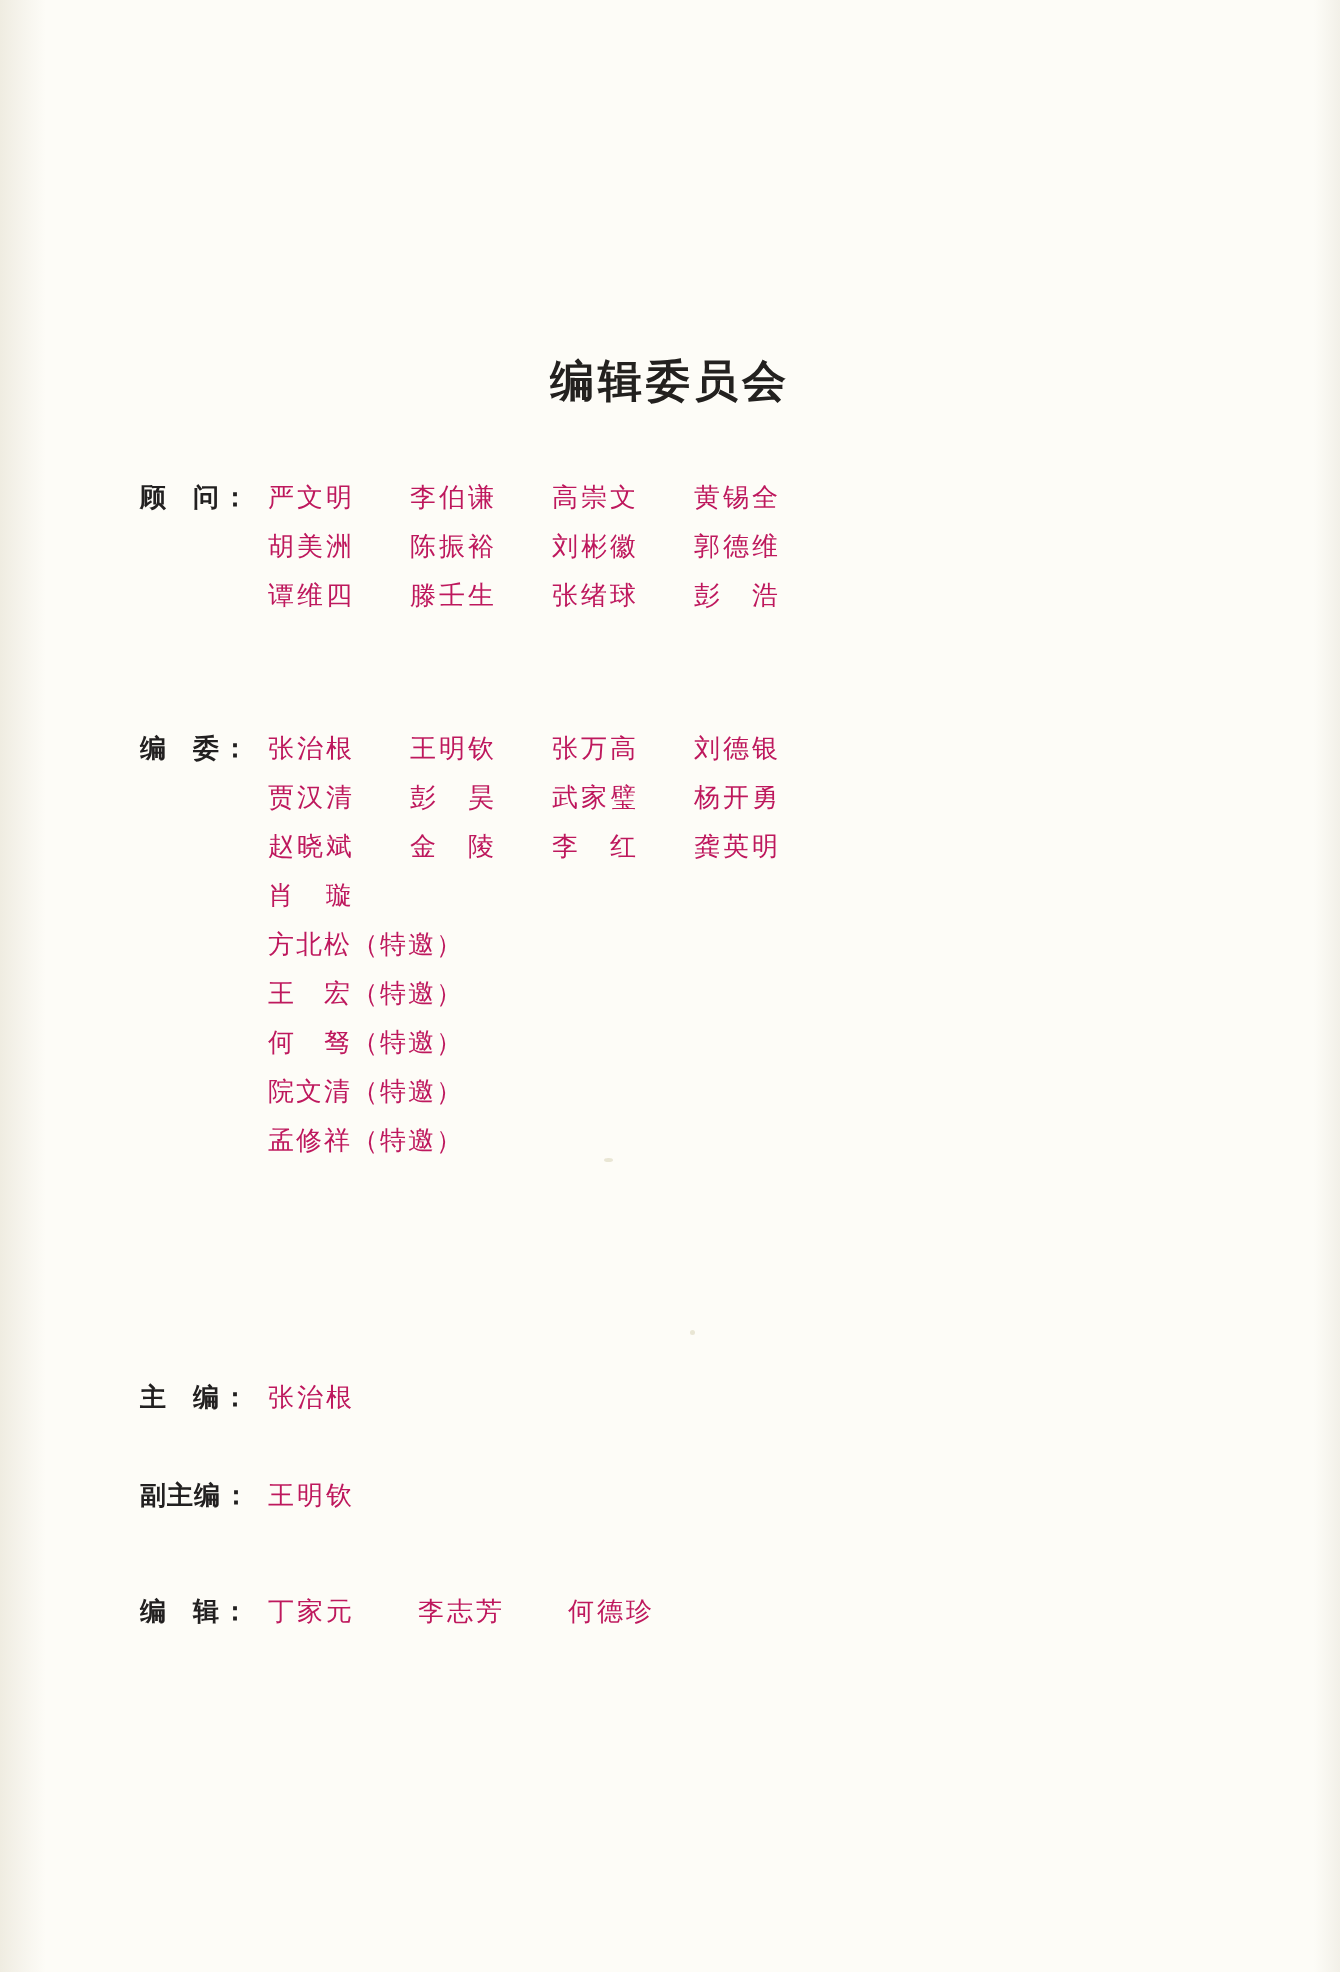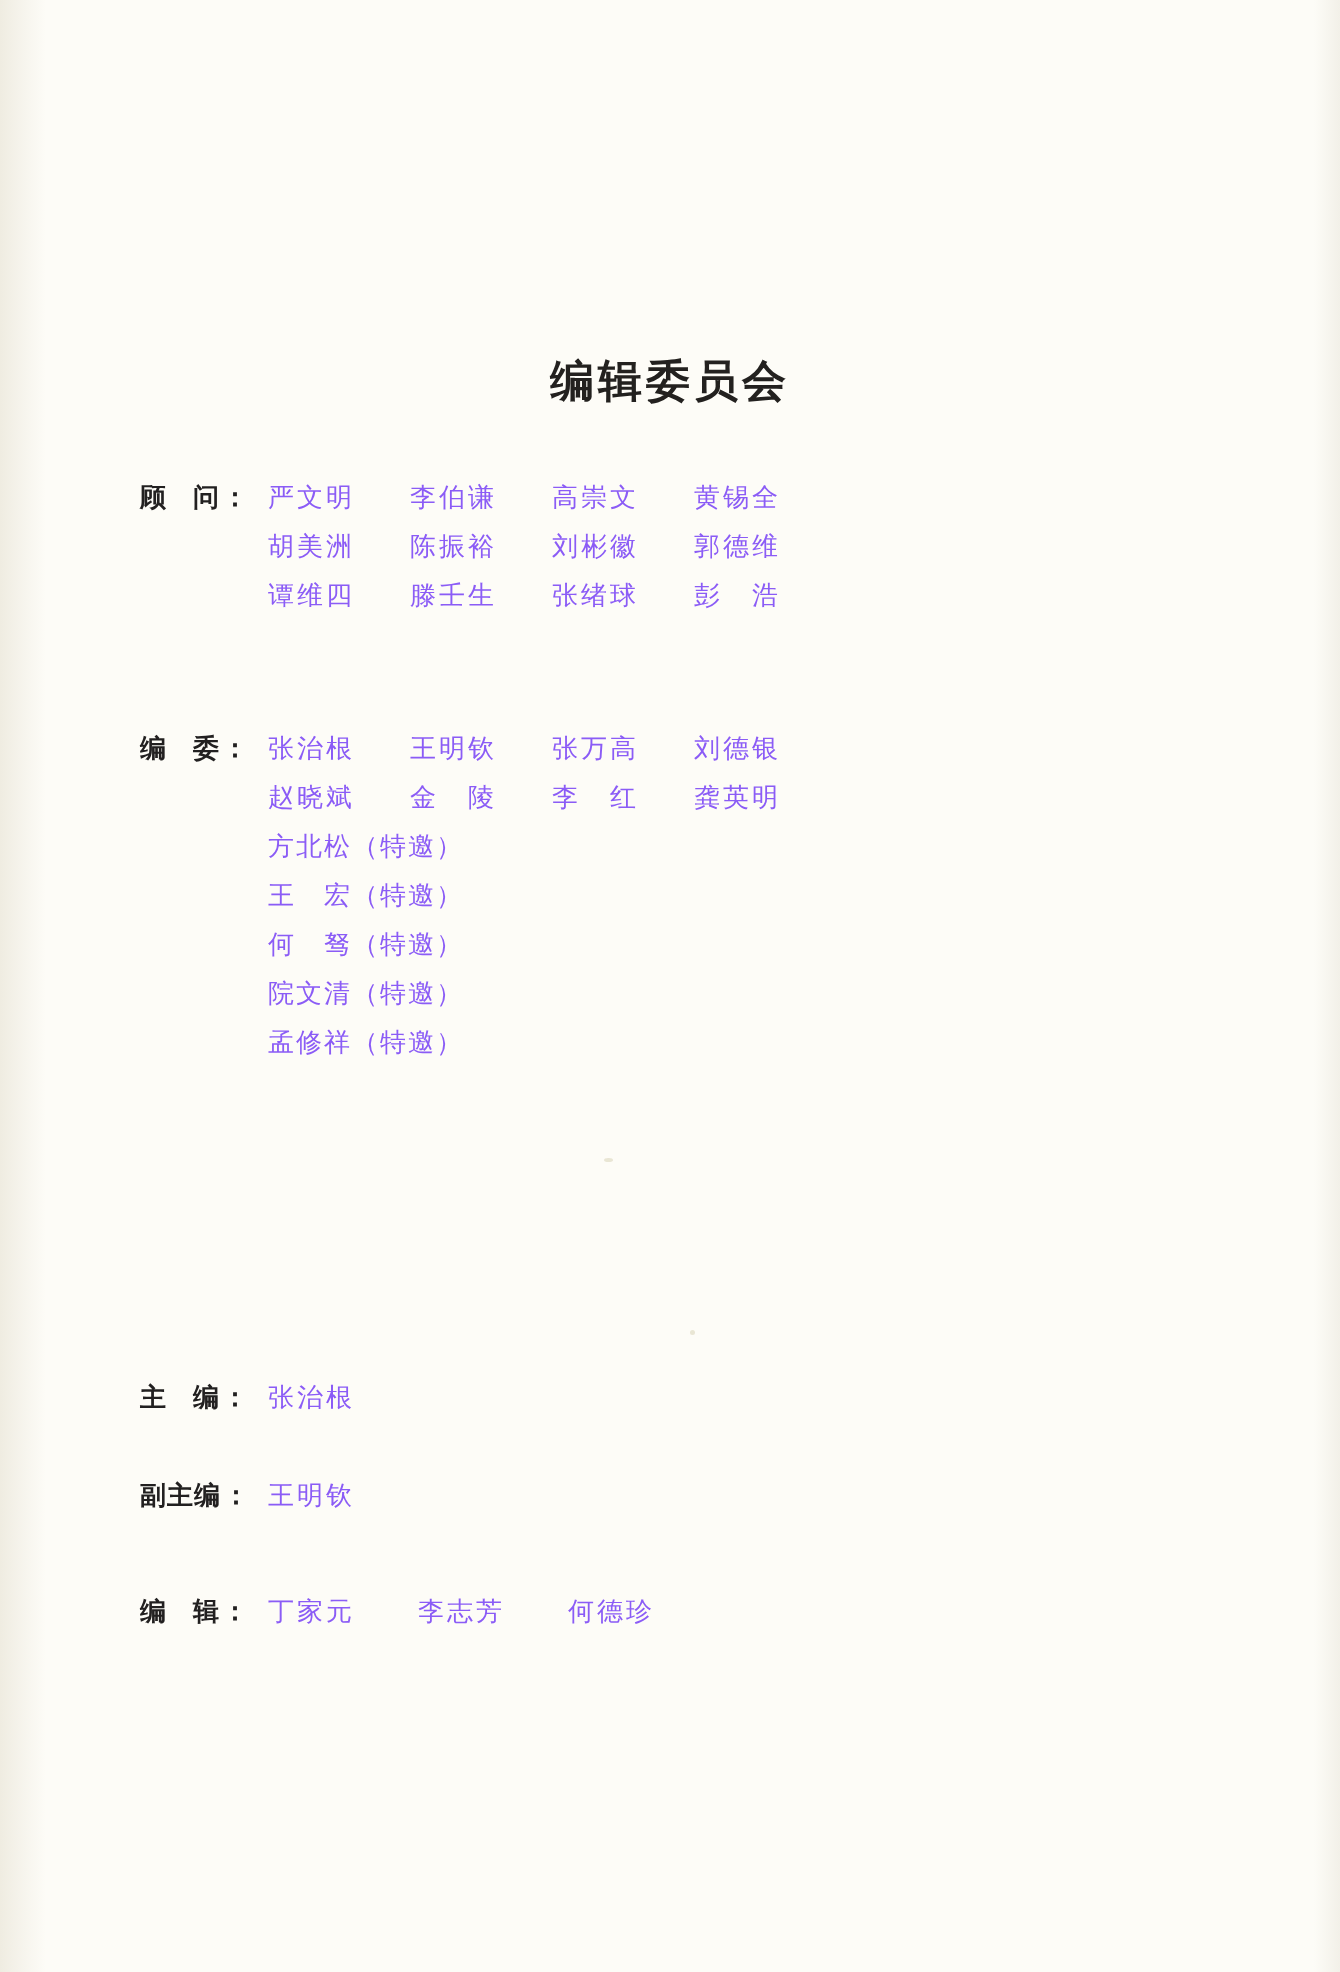--- a/index.html
+++ b/index.html
@@ -88,21 +88,21 @@
 
   .names {
     display: flex;
     flex: 1 1 auto;
   }
   .name-cell {
     width: 142px;
     flex: 0 0 142px;
     font-size: 26px;
     letter-spacing: 3px;
-    color: #8b5cf6;
+    color: #be185d;
     white-space: nowrap;
   }
   .name-cell.wide {
     width: auto;
     flex: 0 0 auto;
   }
 
   
   #advisors-block .row { margin-bottom: 14px; }
   #members-block .row { margin-bottom: 14px; }
@@ -164,26 +164,41 @@
         <div class="names">
           <div class="name-cell">张治根</div>
           <div class="name-cell">王明钦</div>
           <div class="name-cell">张万高</div>
           <div class="name-cell">刘德银</div>
         </div>
       </div>
       <div class="row">
         <div class="label"></div>
         <div class="names">
+          <div class="name-cell">贾汉清</div>
+          <div class="name-cell">彭　昊</div>
+          <div class="name-cell">武家璧</div>
+          <div class="name-cell">杨开勇</div>
+        </div>
+      </div>
+      <div class="row">
+        <div class="label"></div>
+        <div class="names">
           <div class="name-cell">赵晓斌</div>
           <div class="name-cell">金　陵</div>
           <div class="name-cell">李　红</div>
           <div class="name-cell">龚英明</div>
         </div>
       </div>
+      <div class="row">
+        <div class="label"></div>
+        <div class="names">
+          <div class="name-cell">肖　璇</div>
+        </div>
+      </div>
 
       <div class="row special">
         <div class="label"></div>
         <div class="names">
           <div class="name-cell wide">方北松（特邀）</div>
         </div>
       </div>
       <div class="row special">
         <div class="label"></div>
         <div class="names">

